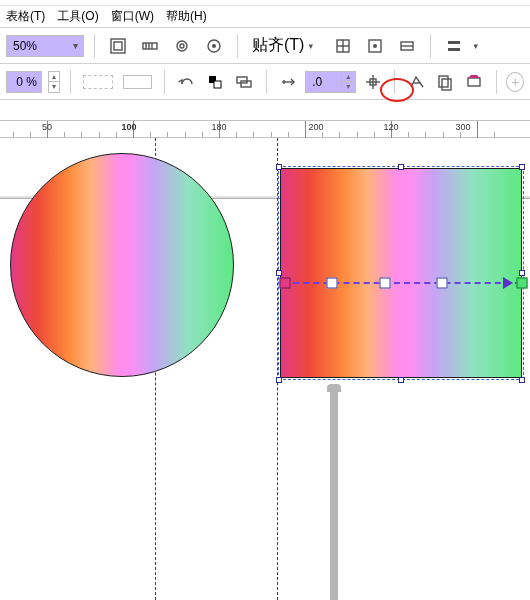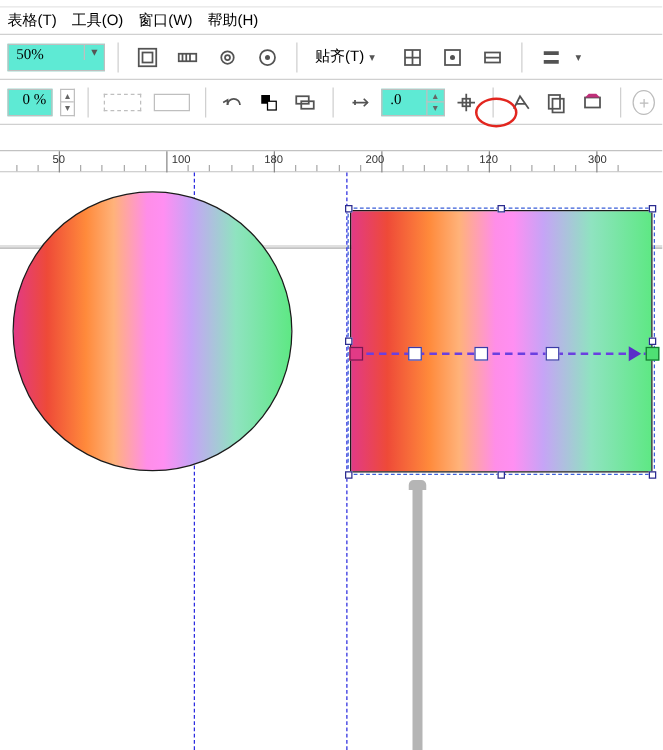--- a/index.html
+++ b/index.html
@@ -20,36 +20,35 @@
     padding: 0 6px; border-bottom: 1px solid #d0d0d0; font-size: 12px;
   }
   .menubar span { cursor: default; }
 
   .toolbar {
     height: 36px; display: flex; align-items: center; padding: 0 6px;
     border-bottom: 1px solid #d0d0d0; gap: 6px;
   }
   .toolbar2 { height: 36px; }
   .zoom-box, .num-box, .pct-box {
-    display: flex; align-items: flex-start; border: 1px solid #bfbfbf; height: 22px;
-    background: #5eead4;
-    font-family: Liberation Serif, serif;
+    display: flex; align-items: center; border: 1px solid #bfbfbf; height: 22px;
+    background: #c4b5fd;
   }
   .zoom-box { width: 78px; }
   .zoom-box .val { flex: 1; padding: 0 6px; font-size: 12px; }
   .zoom-box .dd { width: 16px; text-align: center; border-left: 1px solid #bfbfbf; font-size: 10px; color: #555; }
   .sep { width: 1px; height: 24px; background: #d0d0d0; margin: 0 4px; }
   .tbtn {
     width: 26px; height: 26px; display: flex; align-items: center; justify-content: center;
     border: 1px solid transparent; border-radius: 2px;
   }
   .snap-group {
     display: flex; align-items: center; gap: 2px; padding: 0 4px;
   }
-  .snap-label { font-size: 12px; margin-right: 2px; }
+  .snap-label { font-size: 16px; margin-right: 2px; }
   .mini-dd { width: 12px; font-size: 9px; color: #555; }
 
   .pct-box { width: 40px; justify-content: flex-end; padding: 0 4px; }
   .num-box { width: 58px; }
   .num-box .val { flex: 1; padding: 0 6px; }
   .spin { width: 14px; display: flex; flex-direction: column; }
   .spin div { height: 10px; font-size: 8px; text-align: center; line-height: 9px; color: #666; border-left: 1px solid #bfbfbf; }
   .spin div:first-child { border-bottom: 1px solid #bfbfbf; }
 
   .highlight-ring {
@@ -295,29 +294,29 @@
   <div class="sep"></div>
   <div class="plus-circ">+</div>
 </div>
 
 <div class="highlight-ring" style="left:380px; top:78px;"></div>
 
 <div class="ruler-h" id="rulerH">
     <div class="tick-major" style="left: 47px;"></div>
     <div class="tick-label" style="left: 47px;">50</div>
     <div class="tick-major" style="left: 133px;"></div>
-    <div class="tick-label" style="left: 145px;">100</div>
+    <div class="tick-label" style="left: 129px; font-weight: bold;">100</div>
     <div class="tick-major" style="left: 219px;"></div>
     <div class="tick-label" style="left: 219px;">180</div>
     <div class="tick-major" style="left: 305px;"></div>
-    <div class="tick-label" style="left: 300px;">200</div>
+    <div class="tick-label" style="left: 316px;">200</div>
     <div class="tick-major" style="left: 391px;"></div>
     <div class="tick-label" style="left: 391px;">120</div>
     <div class="tick-major" style="left: 477px;"></div>
-    <div class="tick-label" style="left: 478px;">300</div>
+    <div class="tick-label" style="left: 463px;">300</div>
     <div class="tick-minor" style="left: 12.6px;"></div>
     <div class="tick-minor" style="left: 29.8px;"></div>
     <div class="tick-minor" style="left: 64.2px;"></div>
     <div class="tick-minor" style="left: 81.4px;"></div>
     <div class="tick-minor" style="left: 98.6px;"></div>
     <div class="tick-minor" style="left: 115.8px;"></div>
     <div class="tick-minor" style="left: 150.2px;"></div>
     <div class="tick-minor" style="left: 167.4px;"></div>
     <div class="tick-minor" style="left: 184.6px;"></div>
     <div class="tick-minor" style="left: 201.8px;"></div>

